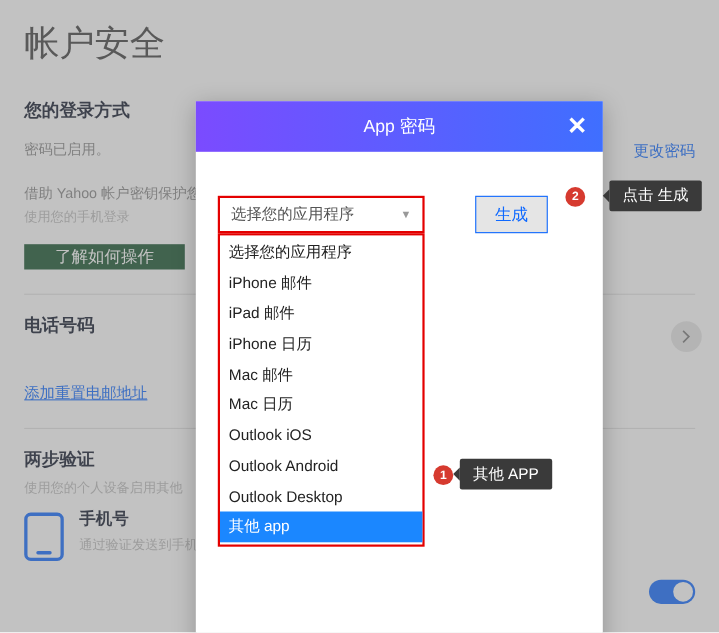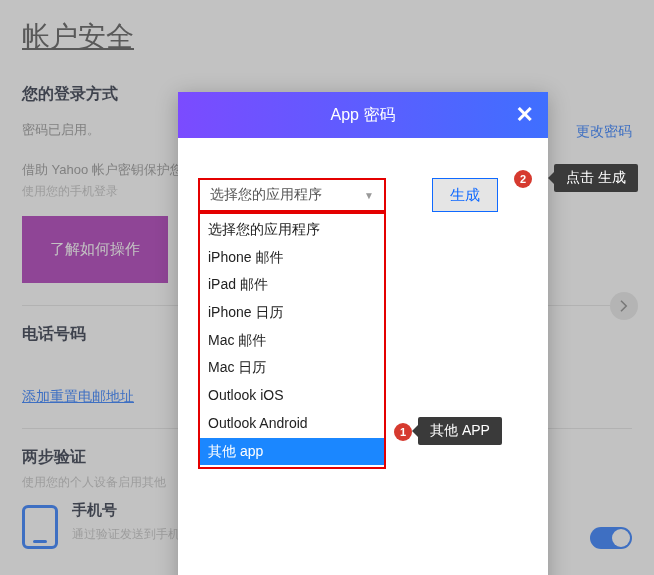--- a/index.html
+++ b/index.html
@@ -11,25 +11,24 @@
     overflow: hidden;
     position: relative;
     color: #333;
   }
   .bg {
     position: absolute;
     inset: 0;
     padding: 18px 22px;
   }
   .page-title {
-    font-size: 28px;
+    font-size: 32px;
     font-weight: 400;
     color: #404040;
     margin-bottom: 28px;
-    text-decoration: underline;
   }
   .section-row {
     display: flex;
     justify-content: space-between;
     align-items: center;
   }
   .section-heading {
     font-size: 16px;
     color: #0f172a;
     margin-bottom: 6px;
@@ -45,23 +44,23 @@
     color: #bbb;
     margin-bottom: 10px;
   }
   .link {
     color: #0f69ff;
     font-size: 14px;
     text-decoration: none;
   }
   .btn-primary-bg {
     display: inline-block;
-    background: #a21caf;
-    color: #fff;
-    padding: 24px 28px;
+    background: #14532d;
+    color: #fff;
+    padding: 2px 28px;
     font-size: 15px;
     border: none;
     margin-top: 6px;
   }
   .divider {
     border: none;
     border-top: 1px solid #e2e2e2;
     margin: 22px 0 18px;
   }
   .chevron-circle {
@@ -335,20 +334,21 @@
 
     <div class="dropdown" id="dropdown">
         <div class="opt">选择您的应用程序</div>
         <div class="opt">iPhone 邮件</div>
         <div class="opt">iPad 邮件</div>
         <div class="opt">iPhone 日历</div>
         <div class="opt">Mac 邮件</div>
         <div class="opt">Mac 日历</div>
         <div class="opt">Outlook iOS</div>
         <div class="opt">Outlook Android</div>
+        <div class="opt">Outlook Desktop</div>
         <div class="opt selected">其他 app</div>
       </div>
   </div>
 </div>
 
 <div class="marker" style="left:514px; top:170px;">
   <span>2</span>
 </div>
 <div class="tooltip" style="left:554px; top:164px;">点击 生成</div>
 

